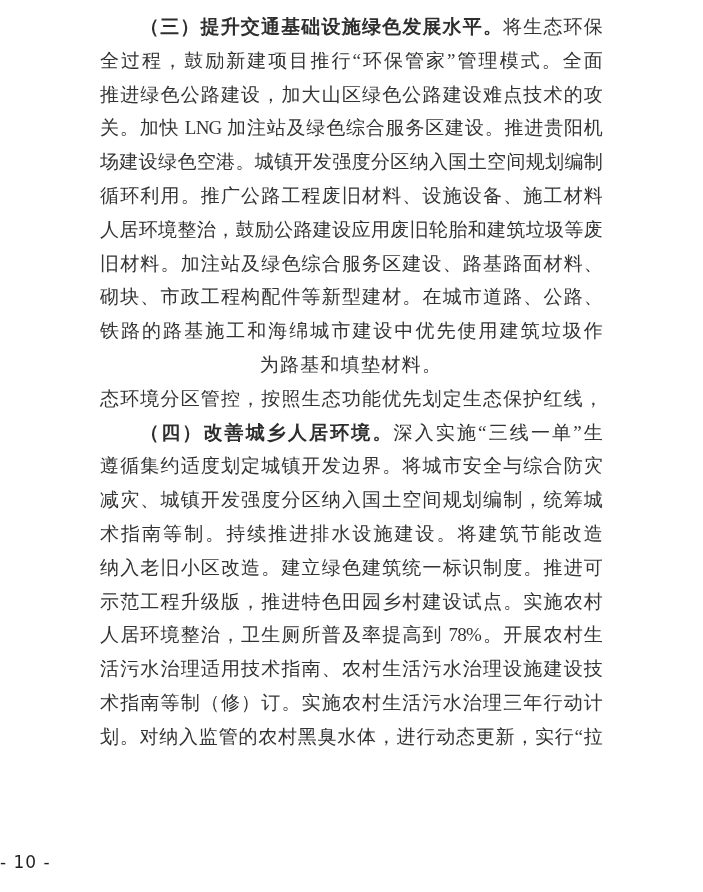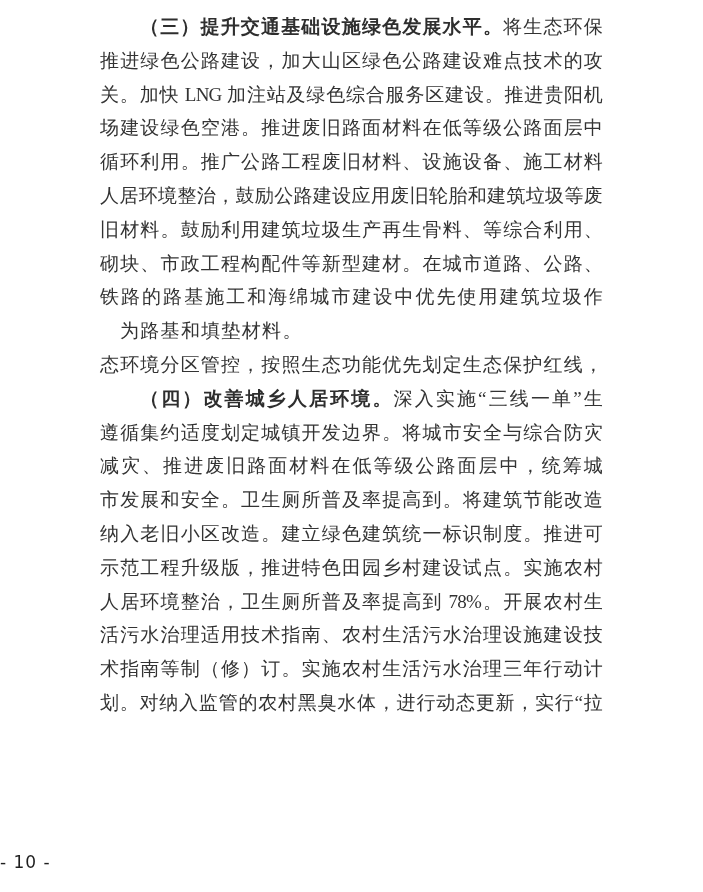--- a/index.html
+++ b/index.html
@@ -40,23 +40,22 @@
     font-family: "Liberation Serif", "DejaVu Serif", serif;
   }
   .line.just {
     text-align: justify;
     text-align-last: justify;
     text-justify: inter-character;
     letter-spacing: -0.8px;
     white-space: normal;
   }
   .line.end {
-    text-align: left;
+    text-align: center;
     letter-spacing: 1.3px;
-    margin-left: 20px;
   }
   .line.indent {
     padding-left: 40px;
   }
   .lead {
     font-weight: 700;
     color: #2e2e2e;
   }
   .footer {
     position: absolute;
@@ -73,35 +72,36 @@
   }
 </style>
 </head>
 <body>
 
 <div class="page">
 
   <div class="text-block">
 
     <div class="line just indent"><span class="lead">（三）提升交通基础设施绿色发展水平。</span><span>将生态环保</span></div>
+    <div class="line just"><span>全过程，鼓励新建项目推行“环保管家”管理模式。全面</span></div>
     <div class="line just"><span>推进绿色公路建设，加大山区绿色公路建设难点技术的攻</span></div>
     <div class="line just"><span>关。加快 LNG 加注站及绿色综合服务区建设。推进贵阳机</span></div>
-    <div class="line just"><span>场建设绿色空港。推进废旧路面材料在低等级公路面层中</span></div>
+    <div class="line just"><span>场建设绿色空港。城镇开发强度分区纳入国土空间规划编制</span></div>
     <div class="line just"><span>循环利用。推广公路工程废旧材料、设施设备、施工材料</span></div>
     <div class="line just"><span>人居环境整治，鼓励公路建设应用废旧轮胎和建筑垃圾等废</span></div>
-    <div class="line just"><span>旧材料。鼓励利用建筑垃圾生产再生骨料、等综合利用、</span></div>
+    <div class="line just"><span>旧材料。加注站及绿色综合服务区建设、路基路面材料、</span></div>
     <div class="line just"><span>砌块、市政工程构配件等新型建材。在城市道路、公路、</span></div>
     <div class="line just"><span>铁路的路基施工和海绵城市建设中优先使用建筑垃圾作</span></div>
     <div class="line end"><span>为路基和填垫材料。</span></div>
 
     <div class="line just"><span>态环境分区管控，按照生态功能优先划定生态保护红线，</span></div>
     <div class="line just indent"><span class="lead">（四）改善城乡人居环境。</span><span>深入实施“三线一单”生</span></div>
     <div class="line just"><span>遵循集约适度划定城镇开发边界。将城市安全与综合防灾</span></div>
-    <div class="line just"><span>减灾、推进废旧路面材料在低等级公路面层中，统筹城</span></div>
-    <div class="line just"><span>市发展和安全。卫生厕所普及率提高到。将建筑节能改造</span></div>
+    <div class="line just"><span>减灾、城镇开发强度分区纳入国土空间规划编制，统筹城</span></div>
+    <div class="line just"><span>术指南等制。持续推进排水设施建设。将建筑节能改造</span></div>
     <div class="line just"><span>纳入老旧小区改造。建立绿色建筑统一标识制度。推进可</span></div>
     <div class="line just"><span>示范工程升级版，推进特色田园乡村建设试点。实施农村</span></div>
     <div class="line just"><span>人居环境整治，卫生厕所普及率提高到 78%。开展农村生</span></div>
     <div class="line just"><span>活污水治理适用技术指南、农村生活污水治理设施建设技</span></div>
     <div class="line just"><span>术指南等制（修）订。实施农村生活污水治理三年行动计</span></div>
     <div class="line just"><span>划。对纳入监管的农村黑臭水体，进行动态更新，实行“拉</span></div>
 
   </div>
 
   <div class="footer">

